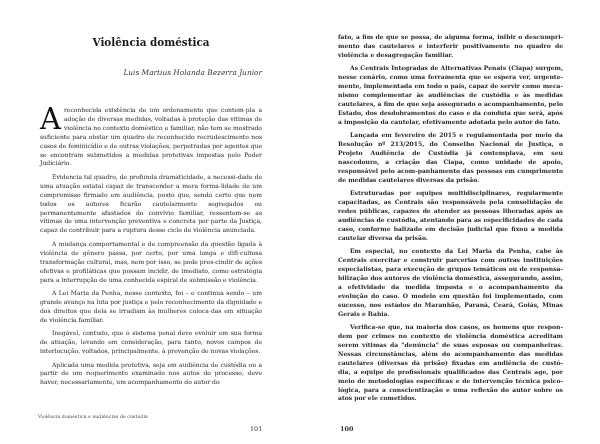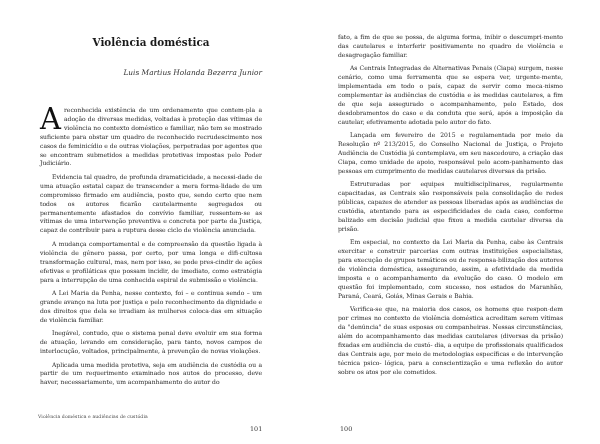--- a/index.html
+++ b/index.html
@@ -1,19 +1,19 @@
 <!DOCTYPE html>
 <html><head>
   <meta charset="utf-8">
   <style>
     html, body { margin: 0; padding: 0; background: #ffffff; }
     body { width: 600px; height: 444px; position: relative; overflow: hidden; font-family: "DejaVu Serif", "Liberation Serif", serif; color: #222; }
     .page { position: absolute; top: 0; height: 444px; }
     .page-left { left: 0; width: 300px; }
-    .page-right { left: 300px; width: 300px; }
+    .page-right { left: 300px; width: 300px; font-weight: bold; }
     .title { position: absolute; left: 40px; width: 222px; top: 36px; text-align: center; font-family: "DejaVu Serif", serif; font-weight: bold; font-size: 10.4px; line-height: 13px; color: #1a1a1a; }
     .authors { position: absolute; left: 40px; width: 222px; top: 68px; text-align: right; font-style: italic; font-size: 7.4px; line-height: 10px; color: #333; }
     .col { position: absolute; font-size: 6.05px; line-height: 8.9px; text-align: justify; color: #2a2a2a; }
     .col-left { left: 40px; width: 222px; top: 106px; }
     .col-right { left: 38px; width: 225px; top: 33px; }
     .col p { margin: 0 0 4.6px 0; text-indent: 12px; hyphens: manual; }
     .col p.noindent { text-indent: 0; }
     .col p.first { text-indent: 0; }
     .dropcap { float: left; font-size: 29px; line-height: 24px; margin: 1px 3px 0 0; font-family: "DejaVu Serif", serif; color: #111; }
     .footer-title { position: absolute; left: 38px; top: 414px; font-size: 4.6px; color: #444; letter-spacing: 0.1px; }

